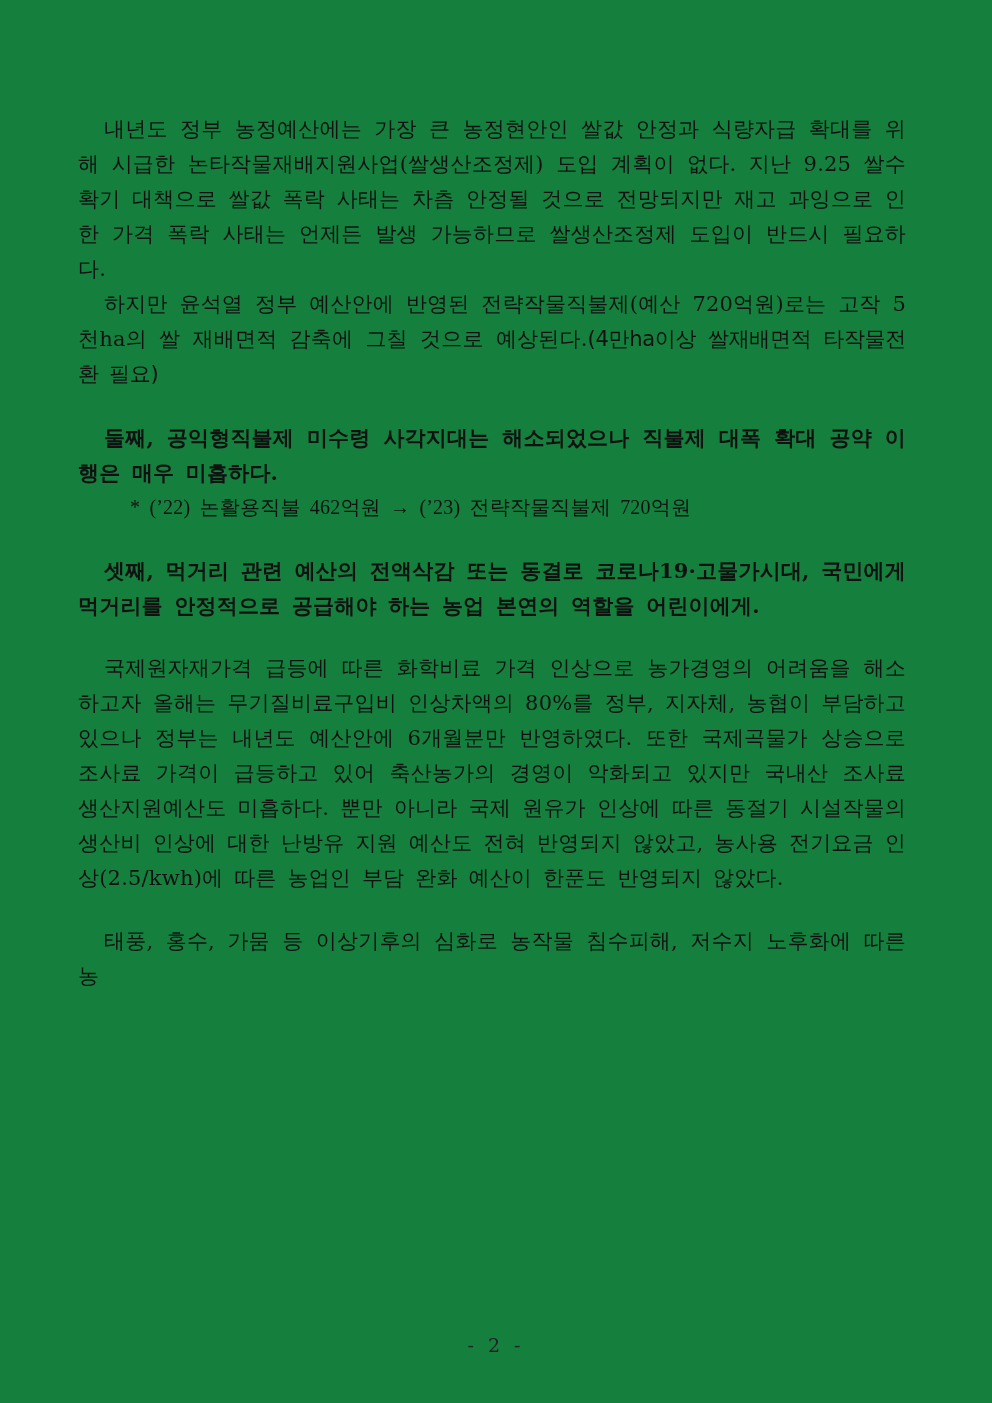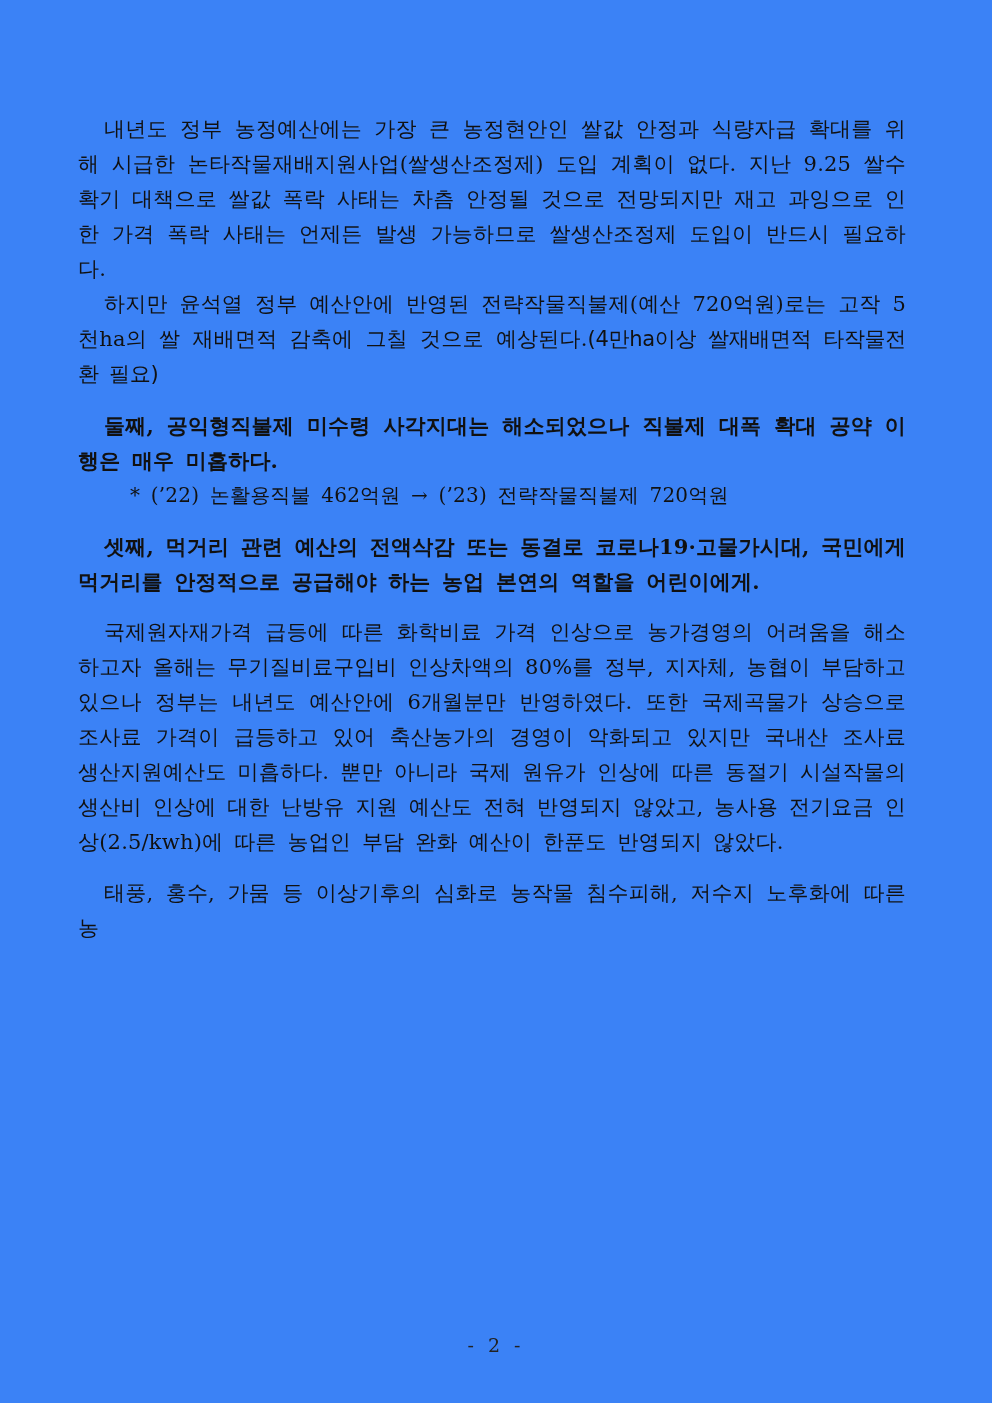--- a/index.html
+++ b/index.html
@@ -5,21 +5,21 @@
   html, body {
     margin: 0;
     padding: 0;
     background: #ffffff;
   }
   .sheet {
     position: relative;
     width: 992px;
     height: 1403px;
     margin: 0 auto;
-    background: #3b82f6;
+    background: #15803d;
     color: #111111;
     font-family: "DejaVu Serif", "Liberation Serif", serif;
     overflow: hidden;
   }
   .content {
     position: absolute;
     top: 112px;
     left: 78px;
     width: 828px;
   }
@@ -28,34 +28,35 @@
     font-size: 21px;
     line-height: 35px;
     text-align: justify;
     word-spacing: 4px;
     letter-spacing: 0.2px;
   }
   .para {
     text-indent: 26px;
   }
   .section {
-    margin-top: 16px;
+    margin-top: 28px;
   }
   .heading {
     font-weight: bold;
     text-indent: 26px;
   }
   .gothic-note {
     font-family: "DejaVu Sans", "Liberation Sans", sans-serif;
     letter-spacing: -0.3px;
   }
   .footnote {
     text-indent: 52px;
     font-size: 20px;
     text-align: left;
+    font-family: Liberation Serif, serif;
   }
   .page-footer {
     position: absolute;
     left: 0;
     right: 0;
     top: 1334px;
     text-align: center;
     font-size: 19px;
     letter-spacing: 4px;
     color: #222222;

